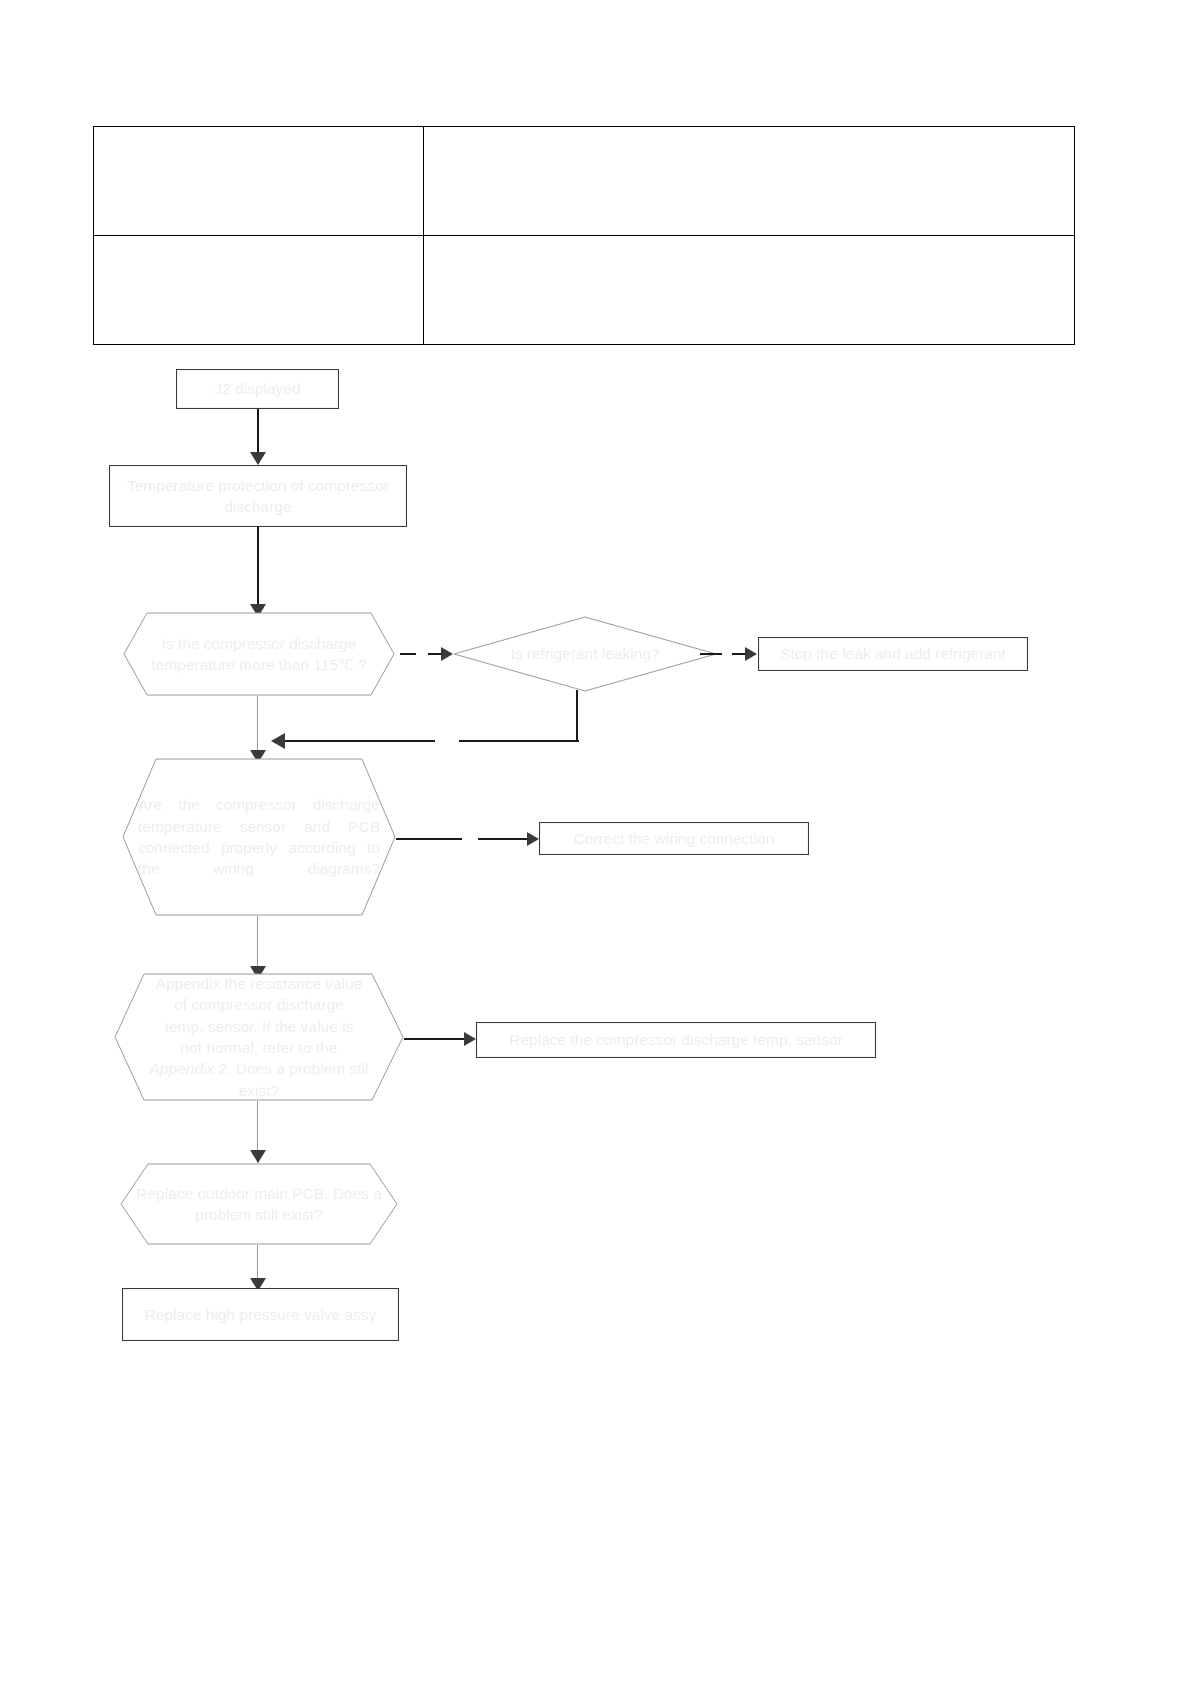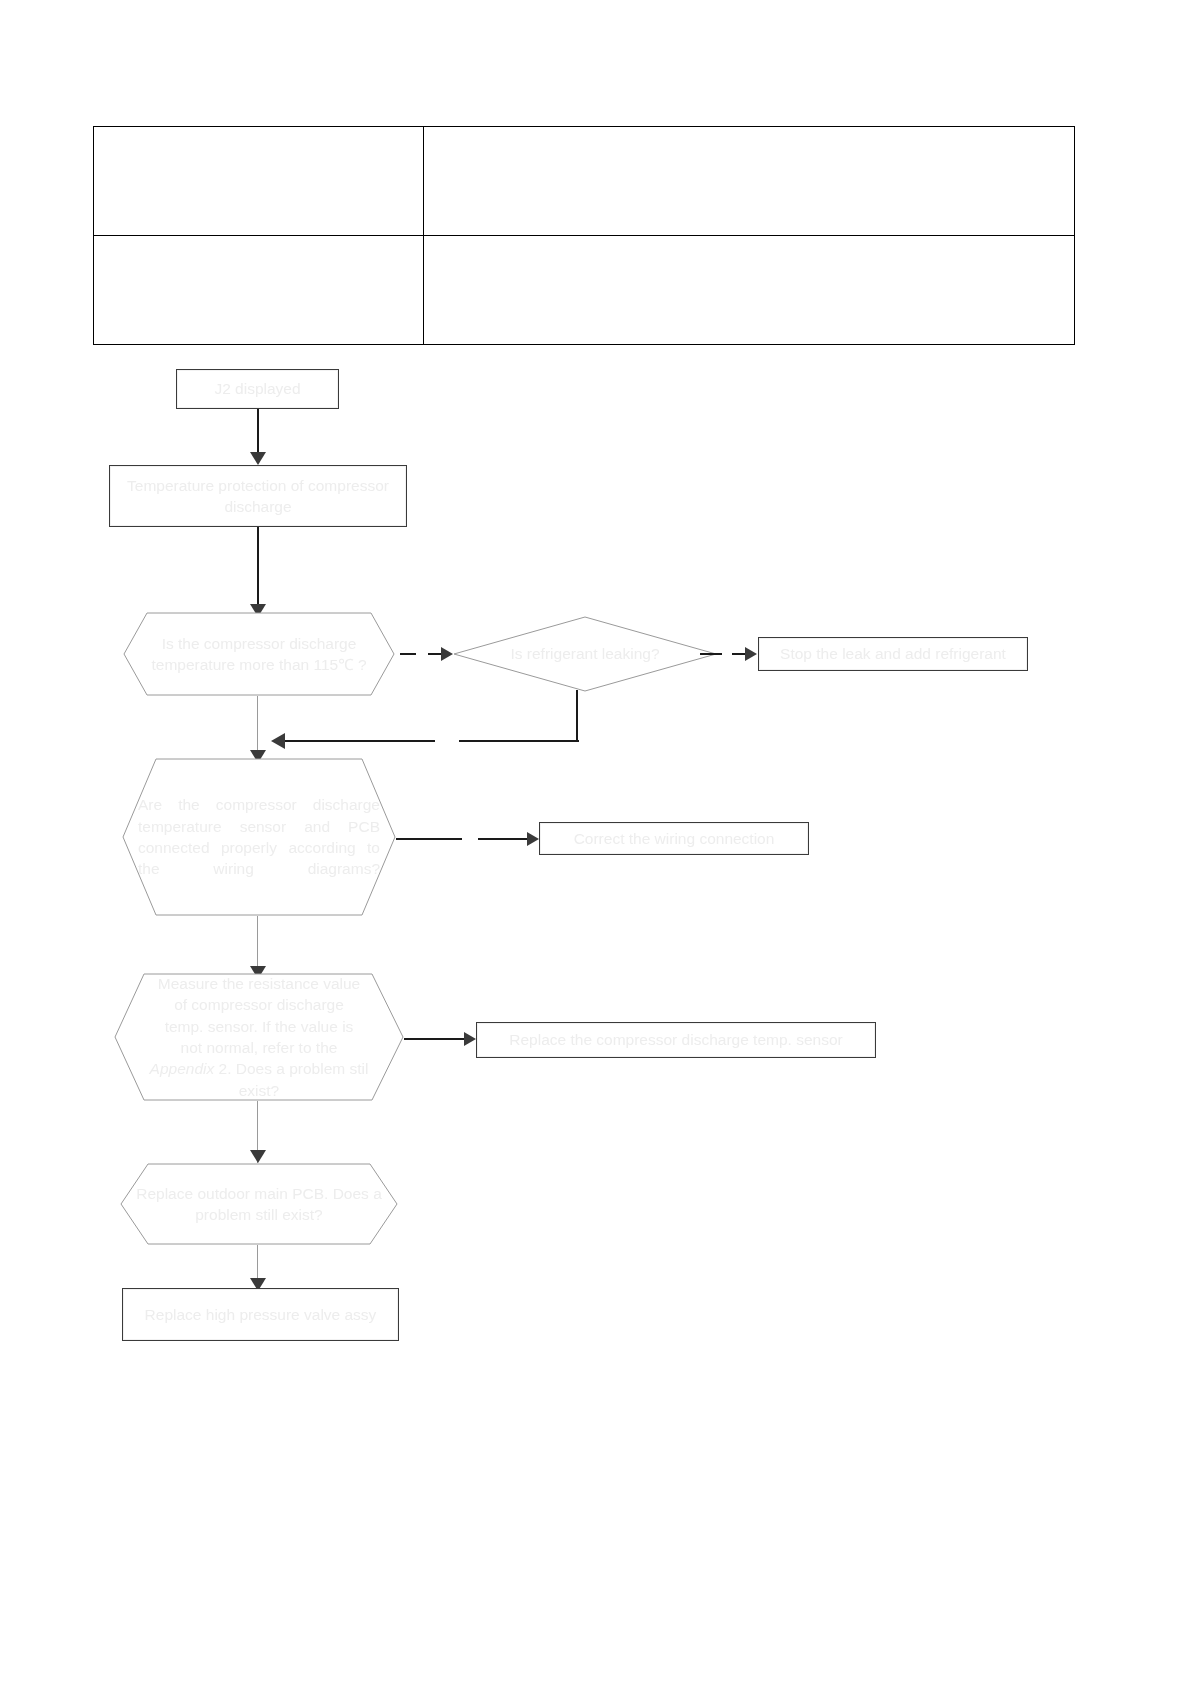--- a/index.html
+++ b/index.html
@@ -218,21 +218,21 @@
   </div>
 
   <div class="conn vline light" style="left:257px; top:916px; height:62px;"></div>
   <div class="arrow-down" style="left:250px; top:966px;"></div>
 
   <div class="node hex" style="left:114px; top:973px; width:290px; height:128px;">
     <svg viewBox="0 0 290 128" preserveAspectRatio="none">
       <polygon points="30,1 258,1 289,64 258,127 30,127 1,64" fill="#ffffff" stroke="#9a9a9a" stroke-width="1"></polygon>
     </svg>
     <div class="label">
-      <span>Measure the resistance value</span><br>
+      <span>Appendix the resistance value</span><br>
       <span>of compressor discharge</span><br>
       <span>temp. sensor. If the value is</span><br>
       <span>not normal, refer to the</span><br>
       <span class="italic">Appendix</span><span> 2. Does a problem stil</span><br>
       <span>exist?</span>
     </div>
   </div>
 
   <div class="conn hline" style="left:404px; top:1038px; width:48px;"></div>
   <div class="conn hline" style="left:420px; top:1038px; width:46px;"></div>

